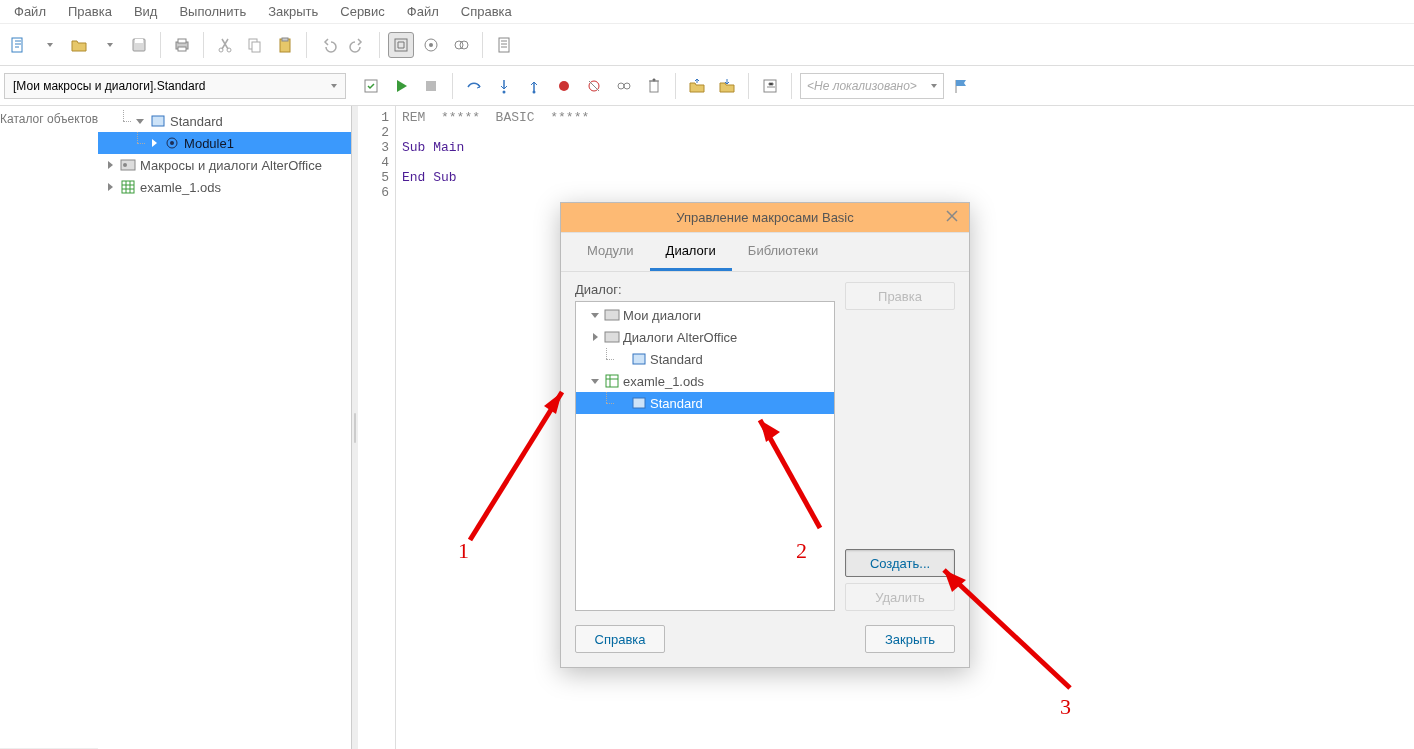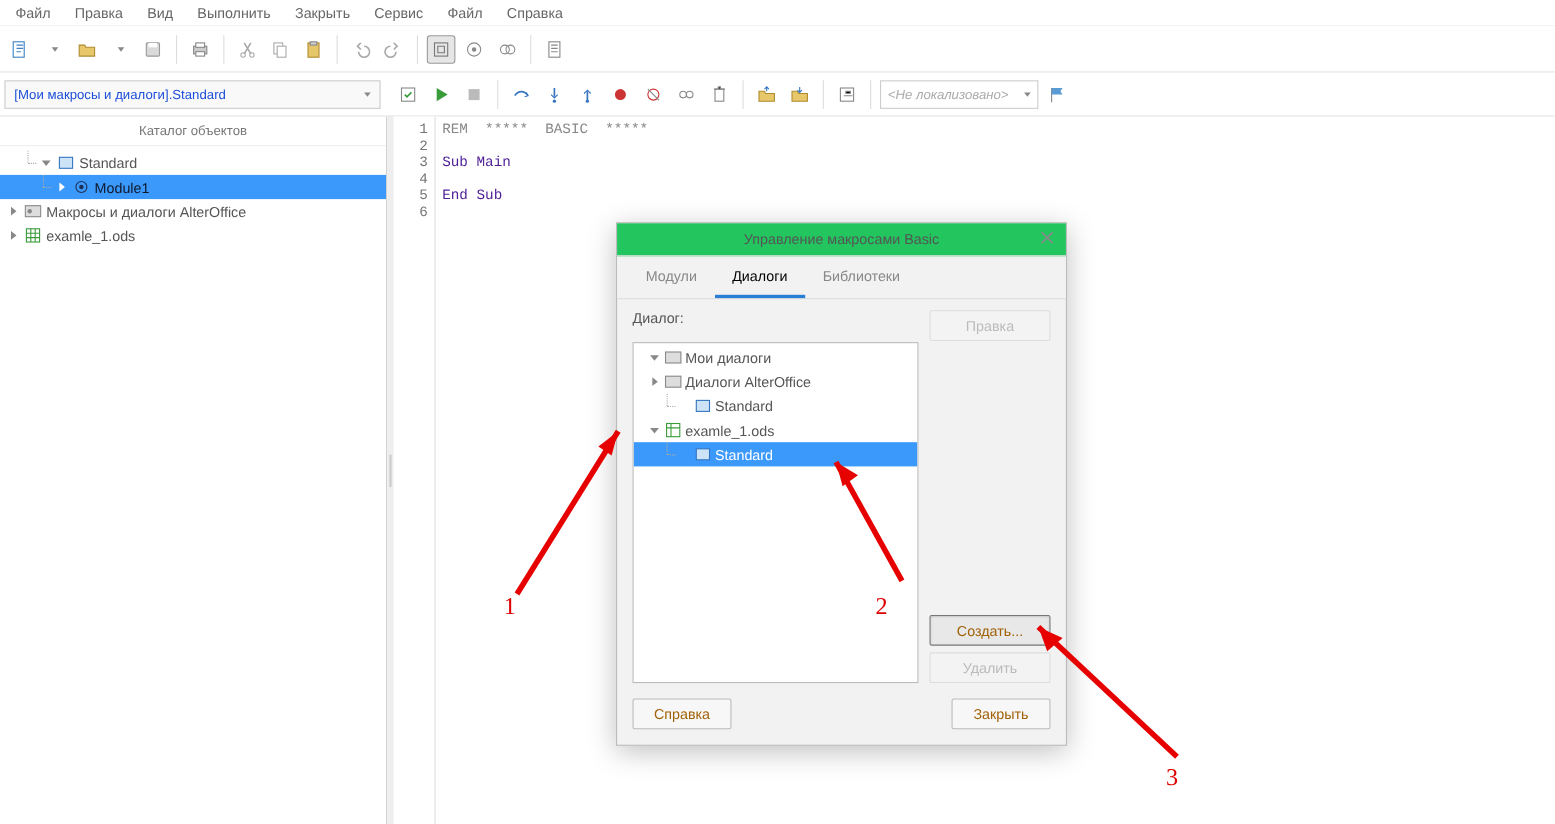--- a/index.html
+++ b/index.html
@@ -73,21 +73,21 @@
   }
   .library-combo {
     margin:2px 4px;
     width:342px;
     height:26px;
     border:1px solid #ccc;
     background:#f9f9f9;
     display:flex;
     align-items:center;
     padding:0 8px;
-    color:#1d4ed8;
+    color:#000000;
     font-size:12px;
     justify-content:space-between;
   }
   .library-combo .dd-caret{margin-left:auto;}
   .second-toolbar {
     display:flex;
     align-items:center;
     padding:0 8px;
     gap:4px;
   }
@@ -98,21 +98,21 @@
   
   .main {
     display:flex;
     height: calc(749px - 24px - 42px - 40px);
   }
   .sidebar {
     width:352px;
     border-right:1px solid #ccc;
     background:#fff;
     display:flex;
-    flex-direction:column;
+    flex-direction:row;
   }
   .sidebar-title{
     text-align:center;
     padding:6px 0;
     color:#777;
     font-size:12px;
     border-bottom:1px solid #eee;
   }
   .tree {
     flex:1;
@@ -196,21 +196,21 @@
     left:560px;
     top:202px;
     width:410px;
     background:#f2f2f2;
     border:1px solid #bbb;
     box-shadow:0 6px 24px rgba(0,0,0,0.25);
     font-size:13px;
   }
   .modal-titlebar{
     height:30px;display:flex;align-items:center;justify-content:center;position:relative;
-    background:#22c55e;
+    background:#fdba74;
     border-bottom:1px solid #e0e0e0;
   }
   .modal-titlebar .close{
     position:absolute;right:8px;top:6px;width:16px;height:16px;cursor:pointer;color:#888;
   }
   .modal-tabs{
     display:flex;
     border-bottom:1px solid #ddd;
     background:#f2f2f2;
     padding:0 10px;
@@ -220,29 +220,29 @@
   }
   .modal-tab.active{
     color:#000000;border-bottom:3px solid #2a7fd4;font-weight:500;
   }
   .modal-body{
     padding:10px 14px 0 14px;
     display:flex;
     gap:10px;
   }
   .modal-left{flex:1;}
-  .modal-label{color:#555;margin-bottom:14px;display:block;}
+  .modal-label{color:#555;margin-bottom:4px;display:block;}
   .modal-tree{
     border:1px solid #bbb;background:#fff;height:310px;overflow:auto;
     padding-top:2px;
   }
   .modal-right{width:110px;display:flex;flex-direction:column;gap:6px;}
   .btn{
     height:28px;border:1px solid #bbb;background:#f7f7f7;display:flex;align-items:center;justify-content:center;
-    color:#a16207;cursor:pointer;font-size:13px;border-radius:2px;
+    color:#0369a1;cursor:pointer;font-size:13px;border-radius:2px;
   }
   .btn.disabled{color:#bbb;border-color:#ddd;background:#f3f3f3;cursor:default;}
   .btn.pressed{
     background:#e8e8e8;
     border-color:#777;
     box-shadow:inset 0 1px 2px rgba(0,0,0,0.15);
   }
   .modal-footer{
     display:flex;justify-content:space-between;padding:14px;
   }

